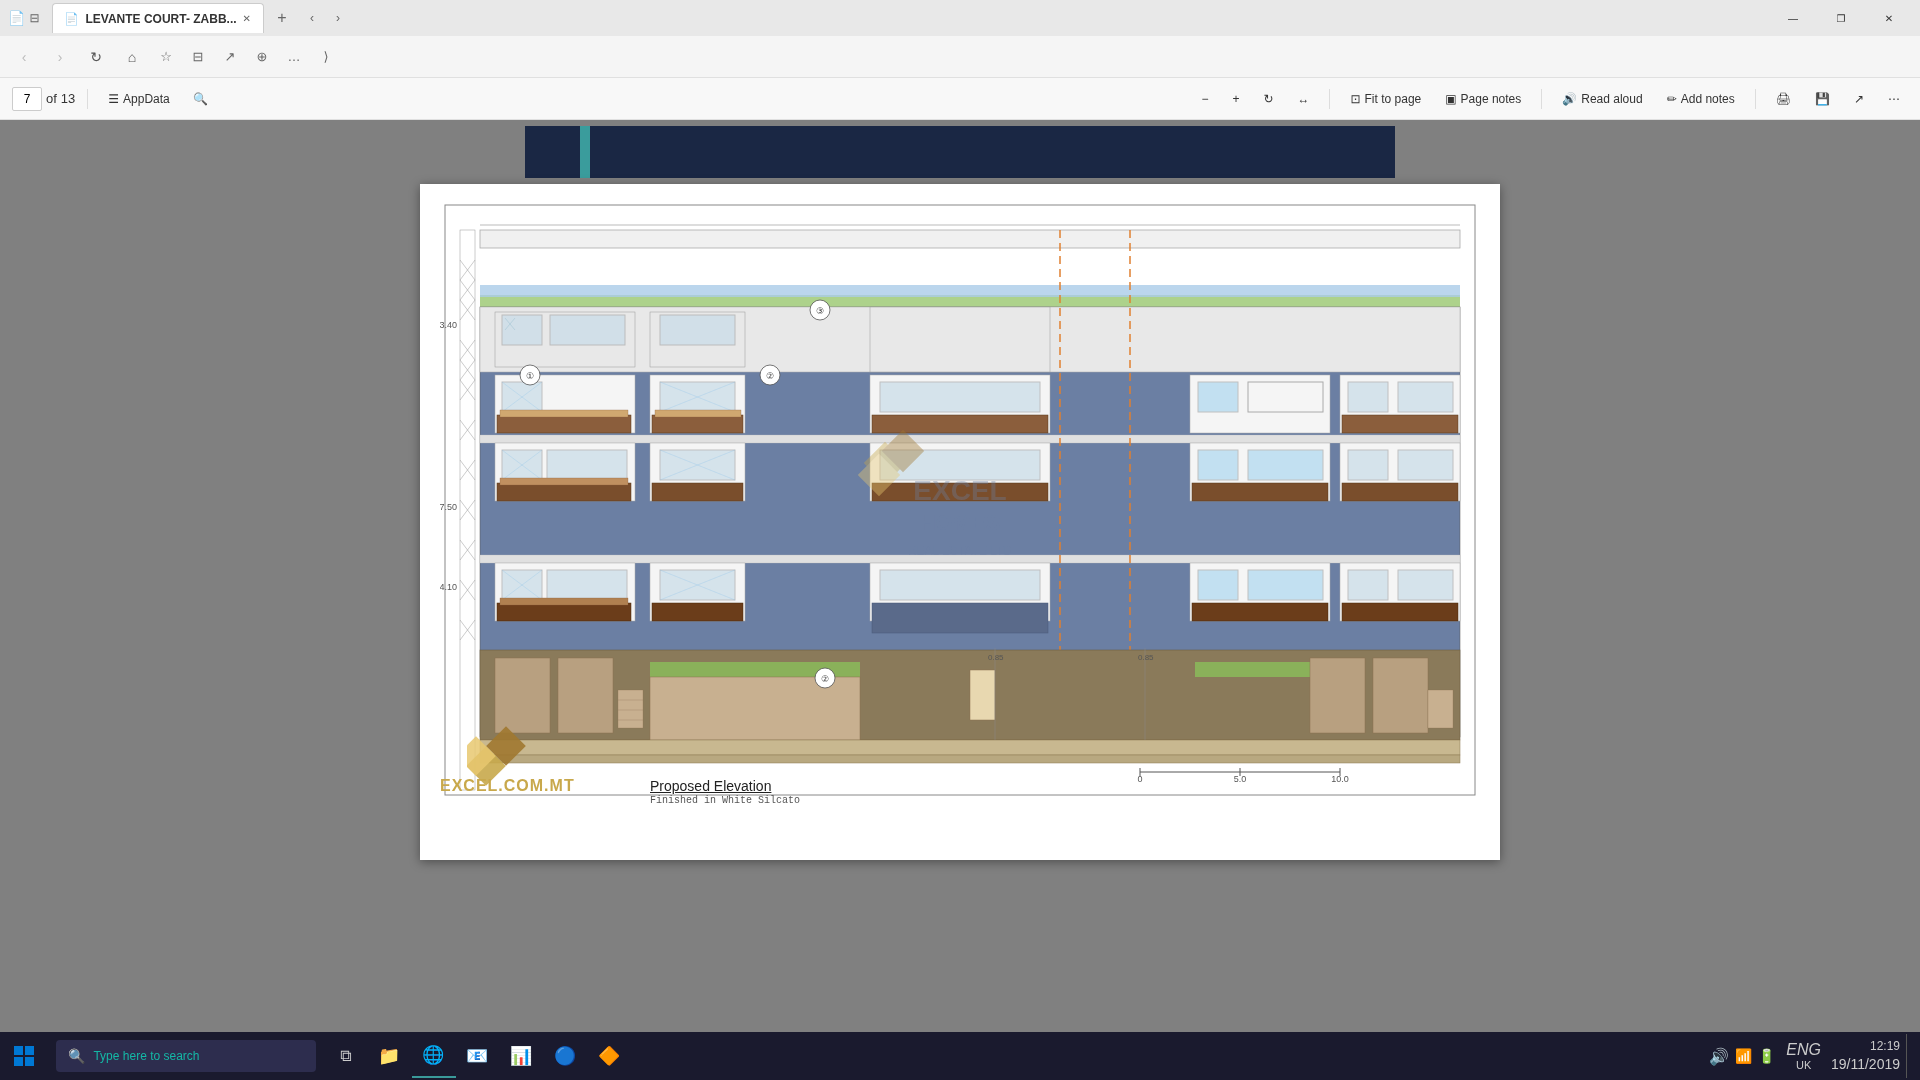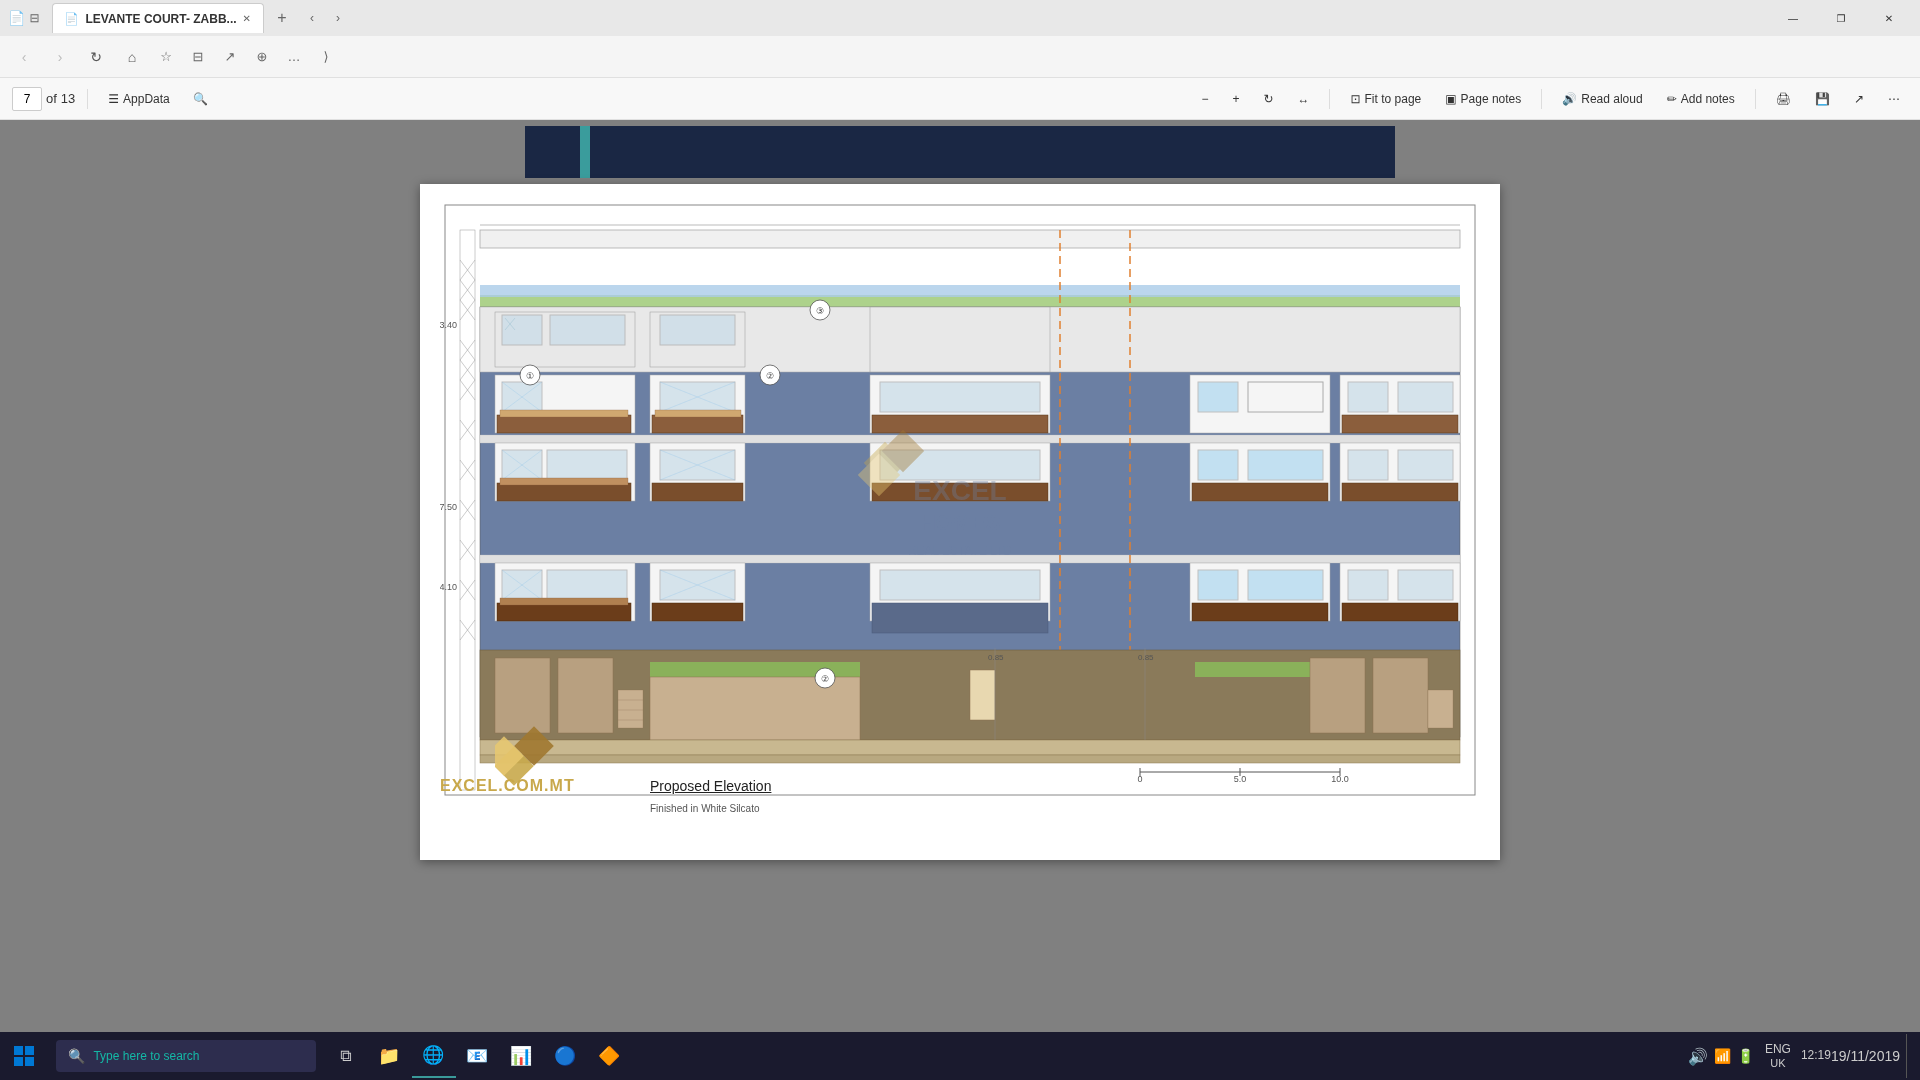--- a/index.html
+++ b/index.html
@@ -357,35 +357,35 @@
 
         <line x1="700" y1="572" x2="900" y2="572" stroke="#555" stroke-width="1"></line>
         <line x1="700" y1="568" x2="700" y2="576" stroke="#555" stroke-width="1"></line>
         <line x1="800" y1="568" x2="800" y2="576" stroke="#555" stroke-width="1"></line>
         <line x1="900" y1="568" x2="900" y2="576" stroke="#555" stroke-width="1"></line>
         <text x="700" y="582" font-size="9" fill="#555" text-anchor="middle">0</text>
         <text x="800" y="582" font-size="9" fill="#555" text-anchor="middle">5.0</text>
         <text x="900" y="582" font-size="9" fill="#555" text-anchor="middle">10.0</text>
       </svg>
 
-      <div style="position:absolute;bottom:65px;left:20px;display:flex;flex-direction:column;align-items:flex-end;">
+      <div style="position:absolute;bottom:65px;left:20px;display:flex;flex-direction:column;align-items:center;">
 
         <svg width="80" height="70" viewBox="0 0 80 70">
           <rect x="5" y="35" width="28" height="28" fill="#c8a84b" transform="rotate(45 19 49)" opacity="0.9"></rect>
           <rect x="25" y="15" width="28" height="28" fill="#a07830" transform="rotate(45 39 29)" opacity="0.9"></rect>
           <rect x="-5" y="25" width="28" height="28" fill="#e8c870" transform="rotate(45 9 39)" opacity="0.85"></rect>
         </svg>
         <span style="font-size:16px;font-weight:bold;color:#c8a84b;letter-spacing:1px;margin-top:-10px;">EXCEL.COM.MT</span>
       </div>
 
       <div style="position:absolute;bottom:65px;left:230px;">
         <span style="font-size:14px;color:#222;text-decoration:underline;font-weight:500;">Proposed Elevation</span>
       </div>
 
-      <div style="position:absolute;bottom:44px;left:230px;">
+      <div style="position:absolute;bottom:52px;left:230px;font-family:Liberation Mono, monospace;">
         <span style="font-size:10px;color:#555;">Finished in White Silcato</span>
       </div>
     </div>
   </div>
 
   <div class="taskbar" style="position:fixed;bottom:0;left:0;width:1920px;height:48px;background:#1a1a2e;display:flex;align-items:center;z-index:100;">
 
     <div style="width:48px;height:48px;display:flex;align-items:center;justify-content:center;cursor:pointer;">
       <svg width="20" height="20" viewBox="0 0 20 20">
         <rect x="0" y="0" width="9" height="9" fill="#0078d4"></rect>
@@ -432,25 +432,25 @@
 
     <div style="display:flex;align-items:center;gap:6px;padding-right:8px;">
 
       <span style="font-size:16px;color:#ccc;cursor:pointer;">🔊</span>
 
       <span style="font-size:14px;color:#ccc;cursor:pointer;">📶</span>
 
       <span style="font-size:14px;color:#ccc;cursor:pointer;">🔋</span>
 
       <div style="display:flex;flex-direction:column;align-items:center;cursor:pointer;margin:0 4px;">
-        <span style="font-size:12px;color:#ccc;line-height:1.2;">ENG</span>
+        <span style="font-size:16px;color:#ccc;line-height:1.2;font-style:italic;">ENG</span>
         <span style="font-size:11px;color:#ccc;line-height:1.2;">UK</span>
       </div>
 
-      <div style="display:flex;flex-direction:row;align-items:center;cursor:pointer;min-width:50px;">
+      <div style="display:flex;flex-direction:column;align-items:flex-end;cursor:pointer;min-width:50px;">
         <span style="font-size:12px;color:#ccc;line-height:1.3;">12:19</span>
         <span style="font-size:14px;color:#ccc;line-height:1.3;">19/11/2019</span>
       </div>
 
       <div style="width:6px;height:44px;border-left:1px solid #555;cursor:pointer;"></div>
     </div>
   </div>
 
 </div>
 

